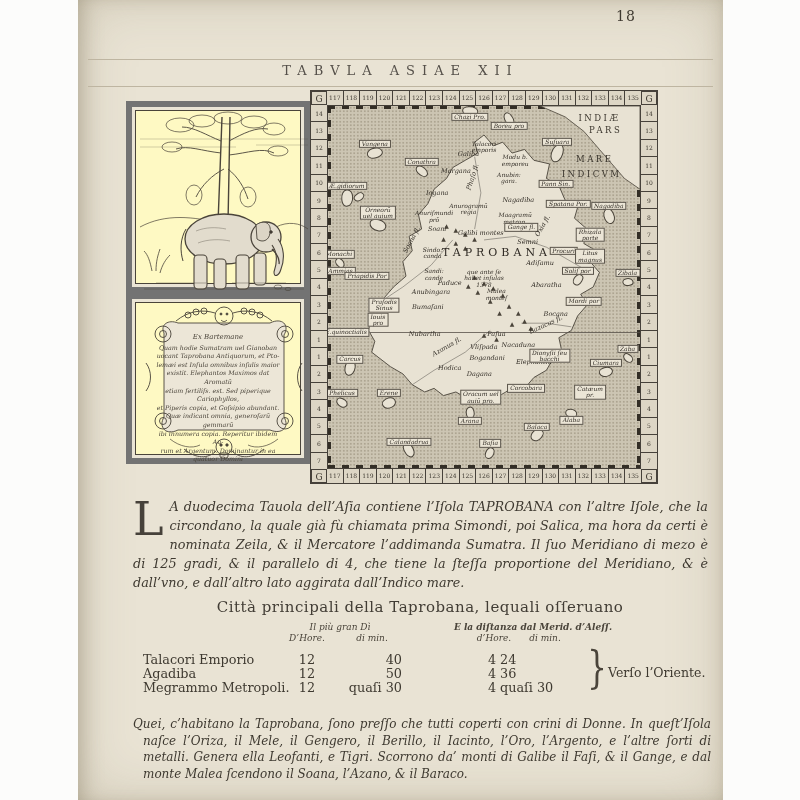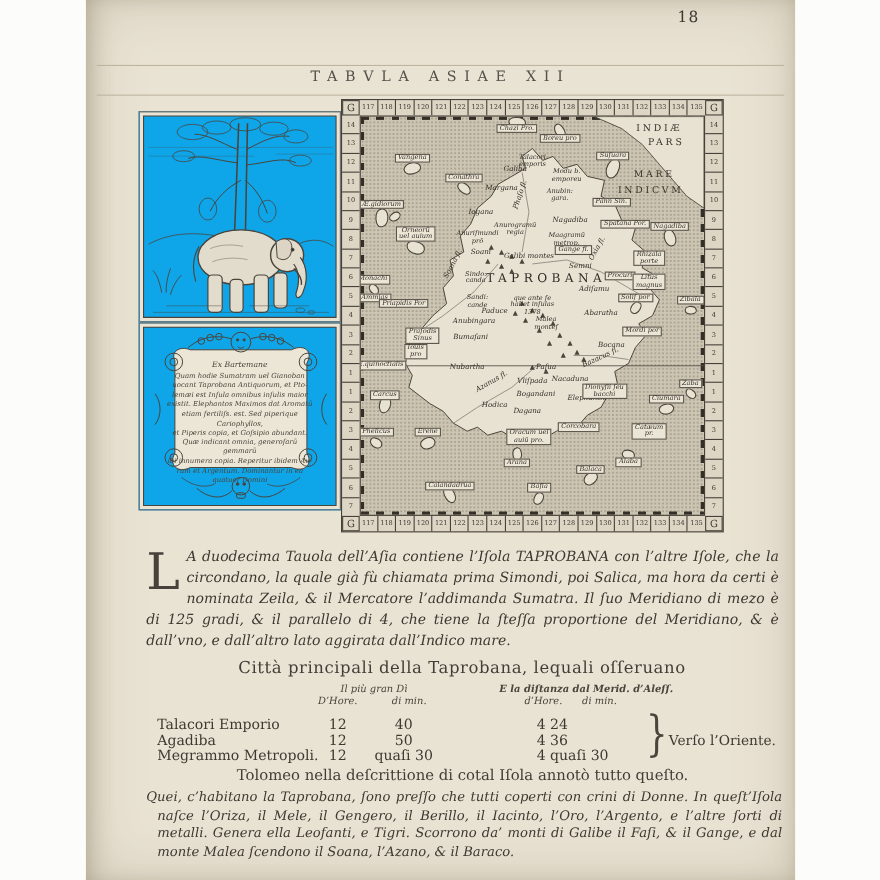--- a/index.html
+++ b/index.html
@@ -6,21 +6,21 @@
   *{box-sizing:border-box;}
   #page{position:absolute;left:78px;top:0;width:645px;height:800px;background:#e9e3d4;
         box-shadow:inset 0 0 55px rgba(140,128,100,.28), inset 12px 0 22px -10px rgba(120,108,85,.45), inset -10px 0 18px -10px rgba(150,138,112,.35);
         font-family:"DejaVu Serif",serif;color:#3e3930;}
   .rule{position:absolute;left:10px;right:10px;height:1px;background:#beb5a1;}
   #page-number{position:absolute;left:538px;top:8px;font-size:14px;letter-spacing:1px;}
   #main-title{position:absolute;left:0;right:0;top:25px;text-align:center;font-size:22px;letter-spacing:2.5px;color:#46413a;}
   #sub-title{position:absolute;left:0;right:0;top:63px;text-align:center;font-size:13px;letter-spacing:7px;color:#55504a;}
 
   
-  .panel{position:absolute;border:1px solid #737373;background:#0ea5e9;
+  .panel{position:absolute;border:6px solid #737373;background:#fef9c3;
          box-shadow:inset 0 0 0 3px #eae4d5, inset 0 0 0 4px #4a443a;padding-left:32px;}
   #elephant-panel{left:48px;top:101px;width:184px;height:192px;}
   #cartouche-panel{left:48px;top:293px;width:184px;height:171px;}
   .engraving-svg{position:absolute;inset:4px;width:176px;height:auto;}
   #cartouche-text{position:absolute;left:24px;right:24px;top:34px;text-align:center;
                   font-style:italic;font-size:6.3px;line-height:8.6px;color:#4a443a;}
   #cartouche-title{font-size:7px;margin-bottom:2px;}
 
   
   #map{position:absolute;left:232px;top:90px;width:348px;height:394px;border:1px solid #46413a;background:#ddd6c5;}
@@ -59,21 +59,21 @@
   #table-title{text-align:center;font-size:15px;letter-spacing:.5px;margin-bottom:6px;color:#423d35;}
   .th{position:absolute;font-style:italic;font-size:9px;text-align:center;color:#4a443a;}
   #thead{position:relative;height:30px;}
   #g1{left:120px;width:160px;top:0;} #g2{left:288px;width:210px;top:0;font-weight:bold;}
   #g1s1{left:137px;width:60px;top:11px;} #g1s2{left:202px;width:60px;top:11px;}
   #g2s1{left:324px;width:60px;top:11px;} #g2s2{left:375px;width:60px;top:11px;}
   #rows{position:relative;}
   .t-row{position:relative;height:14px;font-size:12.8px;}
   .t-row .city{position:absolute;left:3px;}
   .t-row .c1{position:absolute;left:142px;width:50px;text-align:center;}
-  .t-row .c2{position:absolute;left:192px;width:70px;text-align:center;}
+  .t-row .c2{position:absolute;left:192px;width:70px;text-align:right;}
   .t-row .c3{position:absolute;left:327px;width:50px;text-align:center;}
   .t-row .c4{position:absolute;left:360px;width:80px;}
   #brace{position:absolute;left:443px;top:-10px;font-size:44px;font-weight:300;color:#4a443a;transform:scaleX(.7);}
   #brace-note{position:absolute;left:468px;top:13px;font-size:12.5px;white-space:nowrap;}
   #tolomeo{position:absolute;left:55px;top:697px;width:575px;text-align:center;font-size:13.5px;color:#423d35;}
   #para2{position:absolute;left:55px;top:716px;width:578px;font-style:italic;font-size:12px;line-height:16.5px;
          text-align:justify;padding-left:10px;text-indent:-10px;}
   svg path,svg ellipse,svg circle,svg line,svg polyline,svg rect{vector-effect:non-scaling-stroke;}
 </style>
 </head>
@@ -476,16 +476,15 @@
           <span class="c1">12</span>
           <span class="c2">quaſi 30</span>
           <span class="c3">4</span>
           <span class="c4">quaſi 30</span>
         </div>
         <div id="brace">}</div>
       <div id="brace-note">Verſo l’Oriente.</div>
     </div>
   </div>
 
-  <div id="tolomeo">Tolomeo nella deſcrittione di cotal Iſola annotò tutto queſto.</div>
   <div id="para2">Quei, c’habitano la Taprobana, ſono preſſo che tutti coperti con crini di Donne.  In queſt’Iſola naſce l’Oriza, il Mele, il Gengero, il Berillo, il Iacinto, l’Oro, l’Argento, e l’altre ſorti di metalli.  Genera ella Leofanti, e Tigri.  Scorrono da’ monti di Galibe il Faſi, &amp; il Gange, e dal monte Malea ſcendono il Soana, l’Azano, &amp; il Baraco.</div>
 
 </div>
 
 </body></html>

